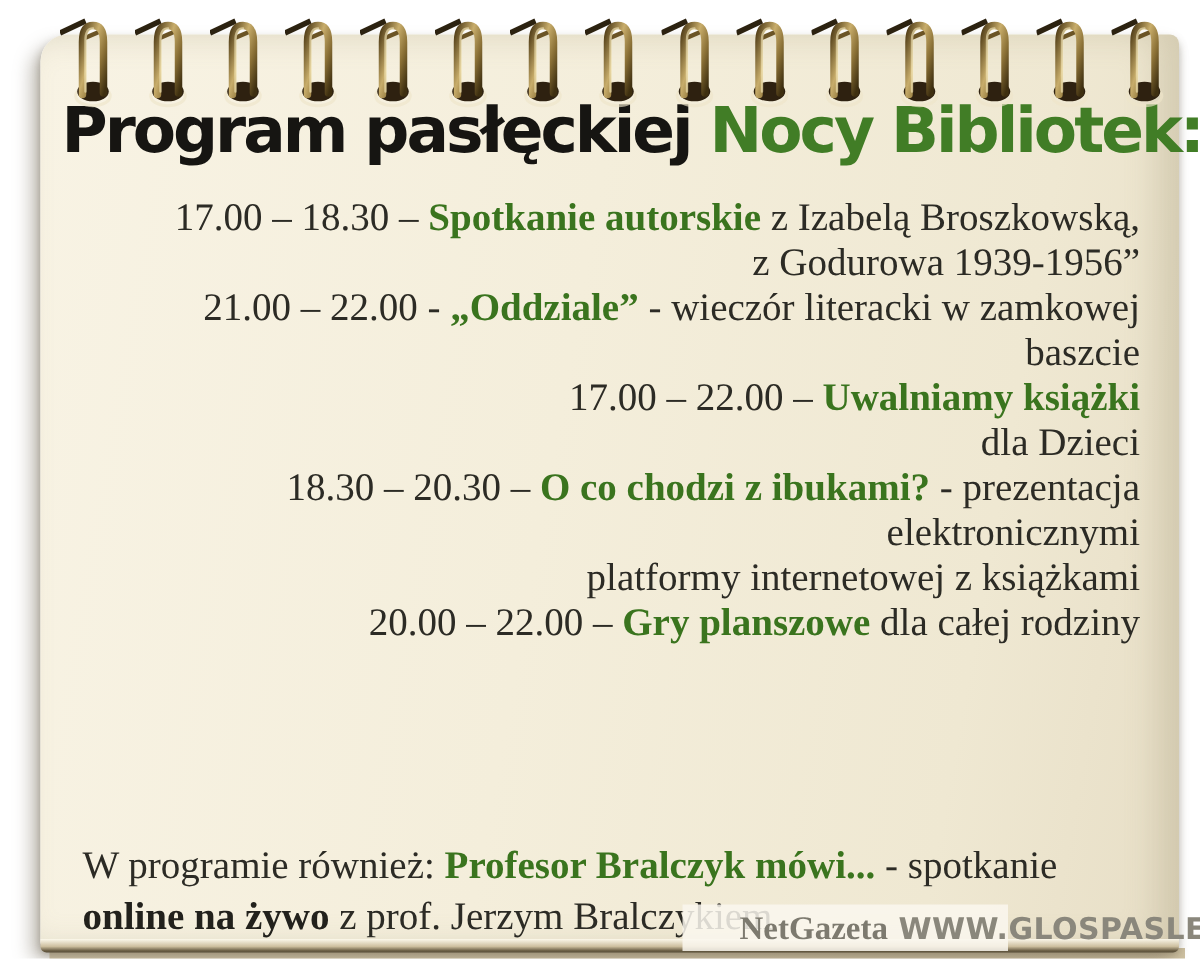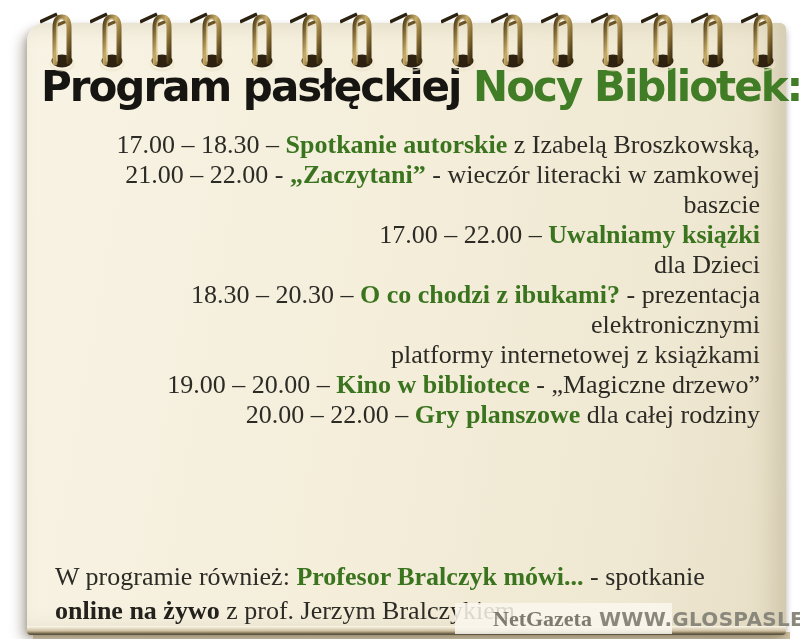--- a/index.html
+++ b/index.html
@@ -58,28 +58,28 @@
 
 <div class="canvas">
 
   <div class="under-strip"></div>
 
   <div class="page">
     <h1 class="title"><span class="t-black">Program pasłęckiej </span><span class="t-green">Nocy Bibliotek:</span></h1>
 
     <div class="schedule" id="schedule">
         <div class="line"><span class="seg n">17.00 – 18.30 – </span><span class="seg g">Spotkanie autorskie</span><span class="seg n"> z Izabelą Broszkowską,</span></div>
-        <div class="line"><span class="seg n">21.00 – 22.00 - </span><span class="seg g">„Zaczytani”</span><span class="seg n"> - wieczór literacki w zamkowej</span></div>
+        <div class="line cont"><span class="seg n">z Godurowa 1939-1956”</span></div>
+        <div class="line"><span class="seg n">21.00 – 22.00 - </span><span class="seg g">„Oddziale”</span><span class="seg n"> - wieczór literacki w zamkowej</span></div>
         <div class="line cont"><span class="seg n">baszcie</span></div>
         <div class="line"><span class="seg n">17.00 – 22.00 – </span><span class="seg g">Uwalniamy książki</span></div>
         <div class="line cont"><span class="seg n">dla Dzieci</span></div>
         <div class="line"><span class="seg n">18.30 – 20.30 – </span><span class="seg g">O co chodzi z ibukami?</span><span class="seg n"> - prezentacja</span></div>
         <div class="line cont"><span class="seg n">elektronicznymi</span></div>
         <div class="line cont"><span class="seg n">platformy internetowej z książkami</span></div>
-        <div class="line"><span class="seg n">19.00 – 20.00 – </span><span class="seg g">Kino w bibliotece</span><span class="seg n"> - „Magiczne drzewo”</span></div>
         <div class="line"><span class="seg n">20.00 – 22.00 – </span><span class="seg g">Gry planszowe</span><span class="seg n"> dla całej rodziny</span></div>
       </div>
 
     <div class="footer-note" id="footer">
         <div class="line"><span class="seg n">W programie również: </span><span class="seg g">Profesor Bralczyk mówi...</span><span class="seg n"> - spotkanie</span></div>
         <div class="line"><span class="seg b">online na żywo</span><span class="seg n"> z prof. Jerzym Bralczykiem</span></div>
       </div>
   </div>
 
   <div id="rings">

